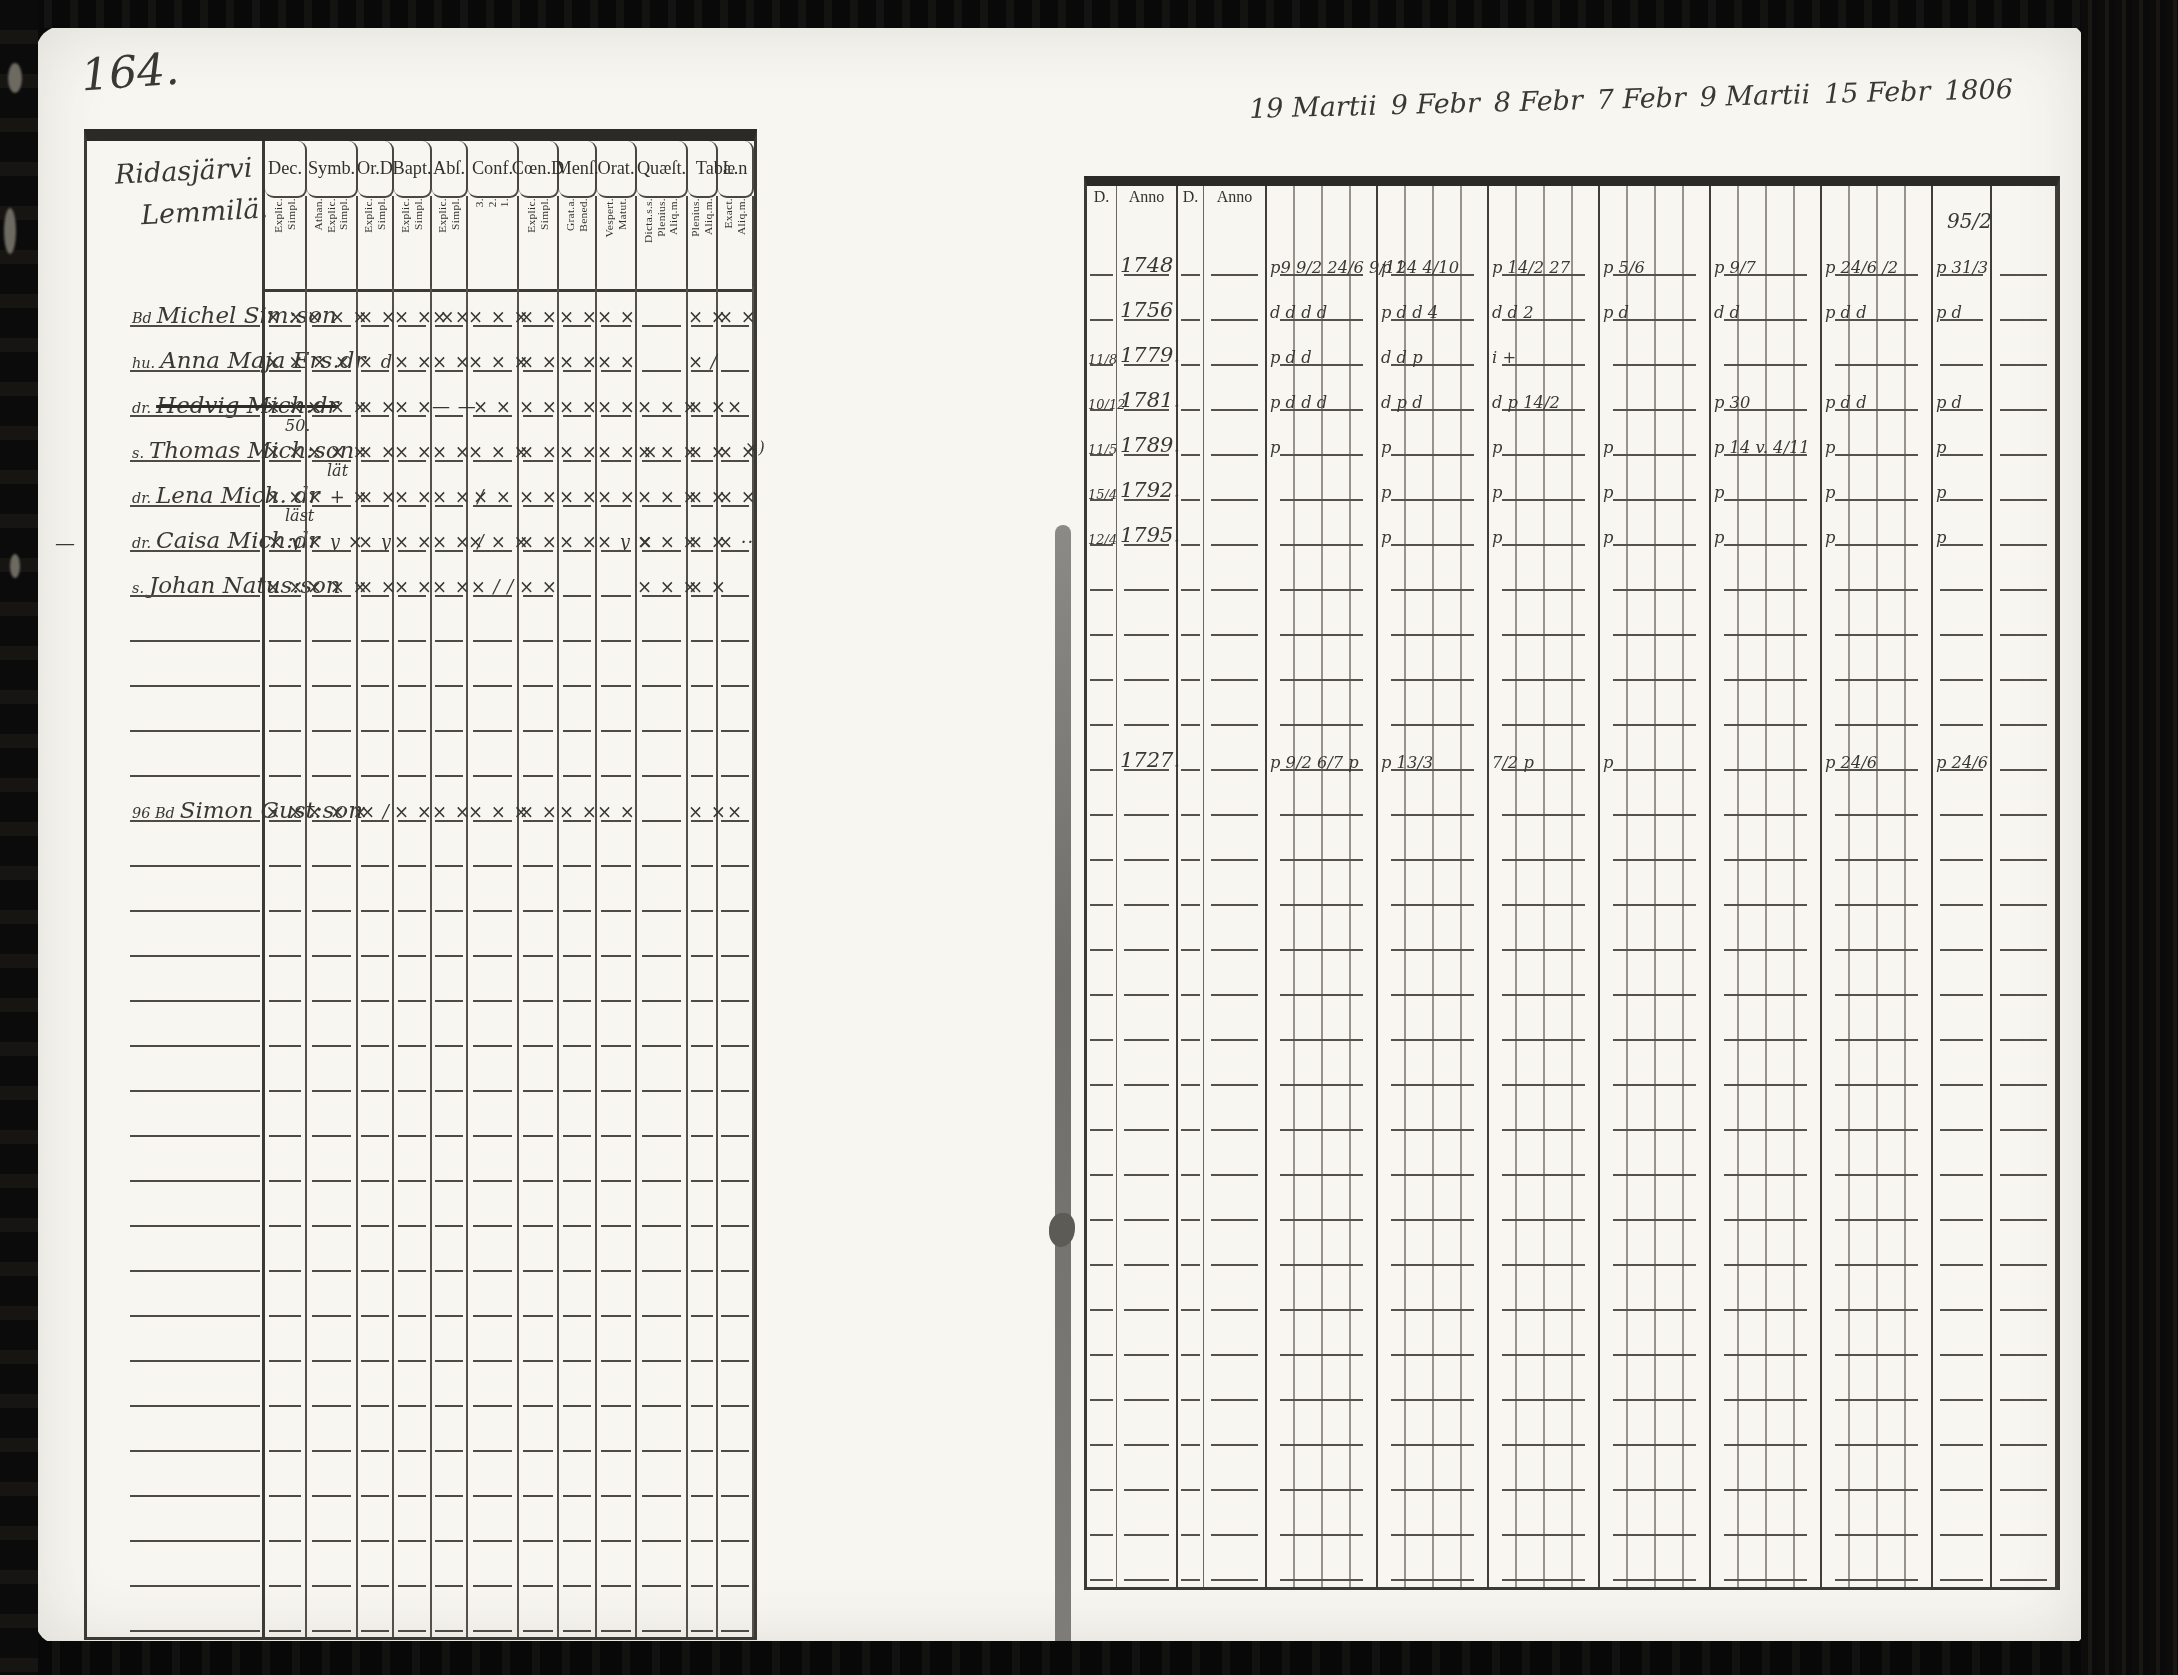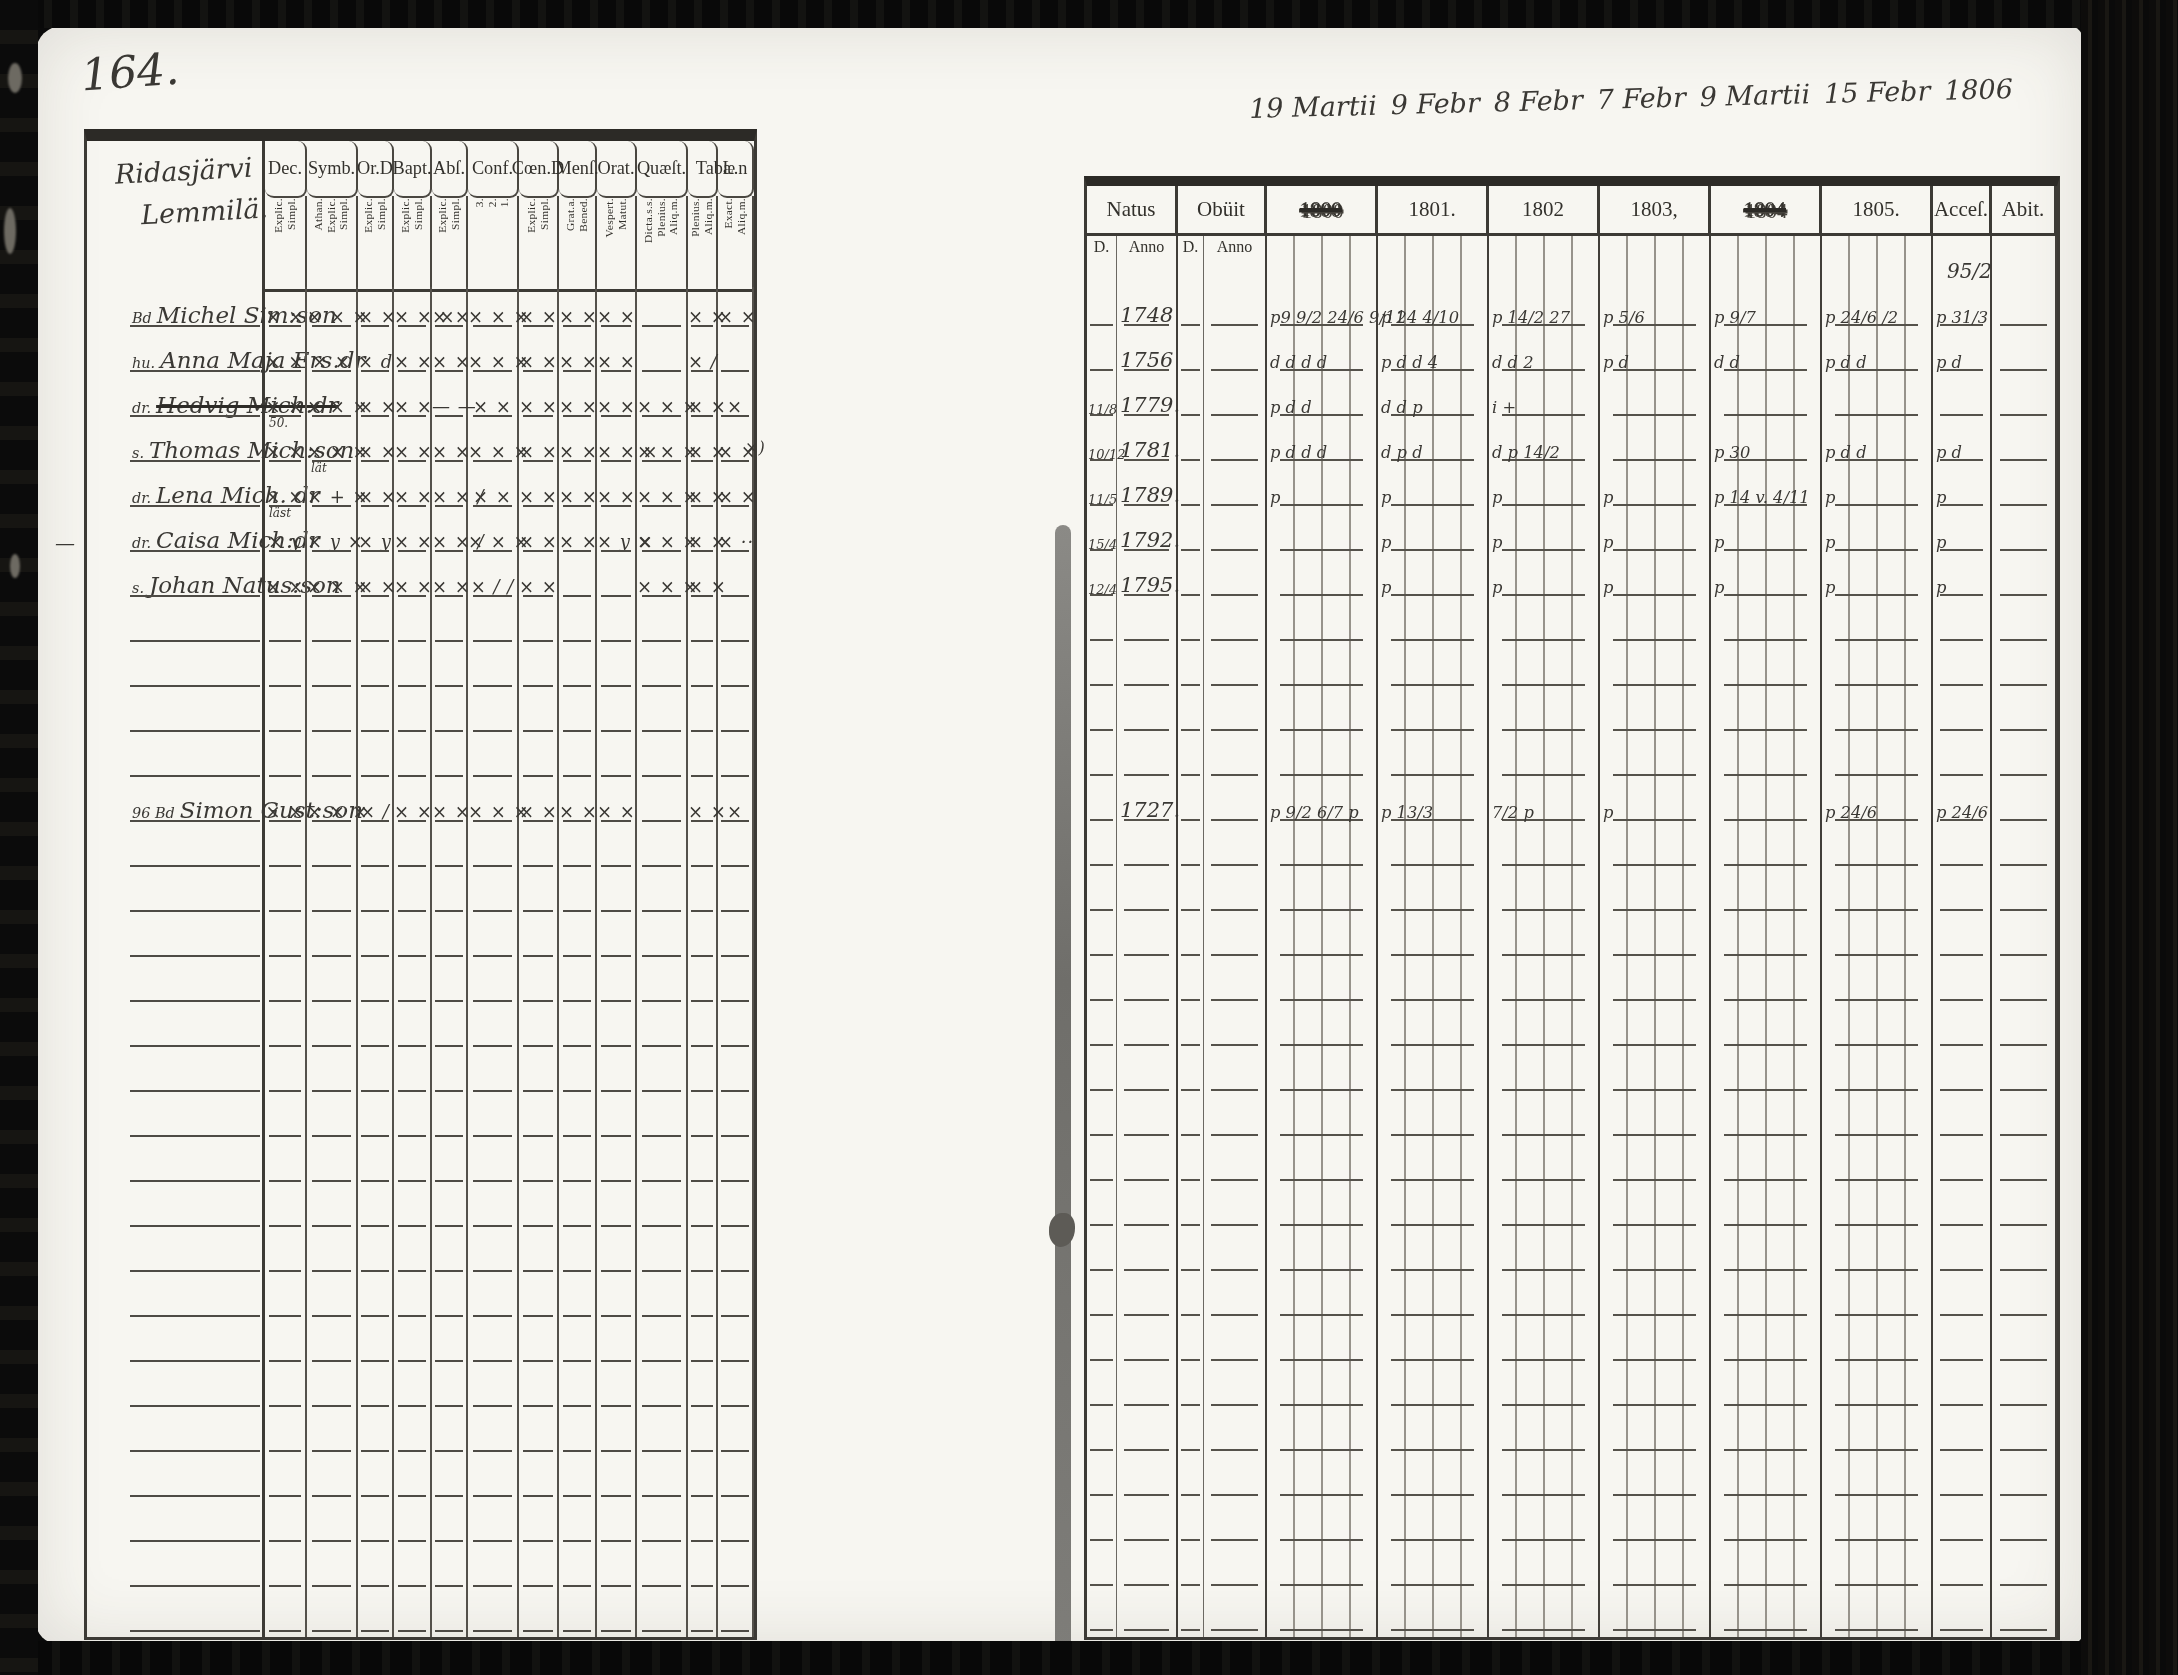--- a/index.html
+++ b/index.html
@@ -32,21 +32,21 @@
   .lhead .clabel{border-right:2px solid #4a4741;border-bottom:2px solid #4a4741;display:flex;align-items:center;justify-content:center;
                  font-size:18.3px;height:55px;white-space:nowrap;overflow:visible;border-radius:9px;}
   .lhead .csub{border-right:2px solid #4a4741;border-bottom:3px solid #3c3a35;height:91px;display:flex;justify-content:center;align-items:flex-start;gap:1px;padding-top:2px;}
   .csub span{writing-mode:vertical-rl;transform:rotate(180deg);font-size:11.4px;line-height:1.02;letter-spacing:0.3px;}
   .lrow{display:grid;height:45px;}
   .lcell{position:relative;border-right:2px solid #54514b;overflow:visible;}
   .lcell:after{content:"";position:absolute;left:10%;right:10%;bottom:5px;border-bottom:2px solid #4e4b45;}
   .lcell.namec{border-right:3px solid #3c3a35;margin-left:39px;}
   .lcell.namec:after{left:4px;right:2px;}
   .marks{position:absolute;left:0;right:0;bottom:6px;text-align:center;font-size:18px;white-space:nowrap;letter-spacing:1px;line-height:1;}
-  .sup{position:absolute;left:4px;top:-6px;font-size:12px;white-space:nowrap;z-index:2;}
+  .sup{position:absolute;left:20px;top:-6px;font-size:16px;white-space:nowrap;z-index:2;}
   .namec .nm{position:absolute;left:6px;bottom:5px;white-space:nowrap;font-size:23px;line-height:1;}
   .namec .pfx{font-size:14.4px;margin-right:5px;}
   .struck{text-decoration:line-through;text-decoration-thickness:3px;text-decoration-color:#2d2b27;}
 
   
   .rtable{position:absolute;left:1084px;top:176px;z-index:2;border:3px solid #3c3a35;border-top:10px solid #2c2a26;}
   .rhead{display:grid;height:50px;}
   .rhead .hcell{border-right:3px solid #3c3a35;border-bottom:3px solid #3c3a35;display:flex;align-items:center;justify-content:center;
                 font-size:21px;white-space:nowrap;overflow:visible;}
   .rrow{display:grid;height:45px;}
@@ -812,32 +812,20 @@
           <div class="lcell"></div>
           <div class="lcell"></div>
           <div class="lcell"></div>
           <div class="lcell"></div>
           <div class="lcell"></div>
         </div>
       </div>
   </div>
 
   <div class="rtable" id="rtable">
-    <div class="rhead" id="rhead" style="grid-template-columns: 30px 61px 26px 63px 111px 111px 111px 111px 111px 111px 59px 65px;">
-        <div class="hcell print" style="grid-column: span 2;">Natus</div>
-        <div class="hcell print" style="grid-column: span 2;">Obüit</div>
-        <div class="hcell print overwritten">1800</div>
-        <div class="hcell print">1801.</div>
-        <div class="hcell print">1802</div>
-        <div class="hcell print">1803,</div>
-        <div class="hcell print overwritten">1804</div>
-        <div class="hcell print">1805.</div>
-        <div class="hcell print">Acceſ.</div>
-        <div class="hcell print">Abit.</div>
-      </div>
     <div id="rbody">
         <div class="rrow subr" style="grid-template-columns: 30px 61px 26px 63px 111px 111px 111px 111px 111px 111px 59px 65px;">
           <div class="rcell bd-thin subhead noline print">D.</div>
           <div class="rcell bd-mid subhead noline print">Anno</div>
           <div class="rcell bd-thin subhead noline print">D.</div>
           <div class="rcell bd-mid subhead noline print">Anno</div>
           <div class="rcell bd-mid ycell noline"></div>
           <div class="rcell bd-mid ycell noline"></div>
           <div class="rcell bd-mid ycell noline"></div>
           <div class="rcell bd-mid ycell noline"></div>

